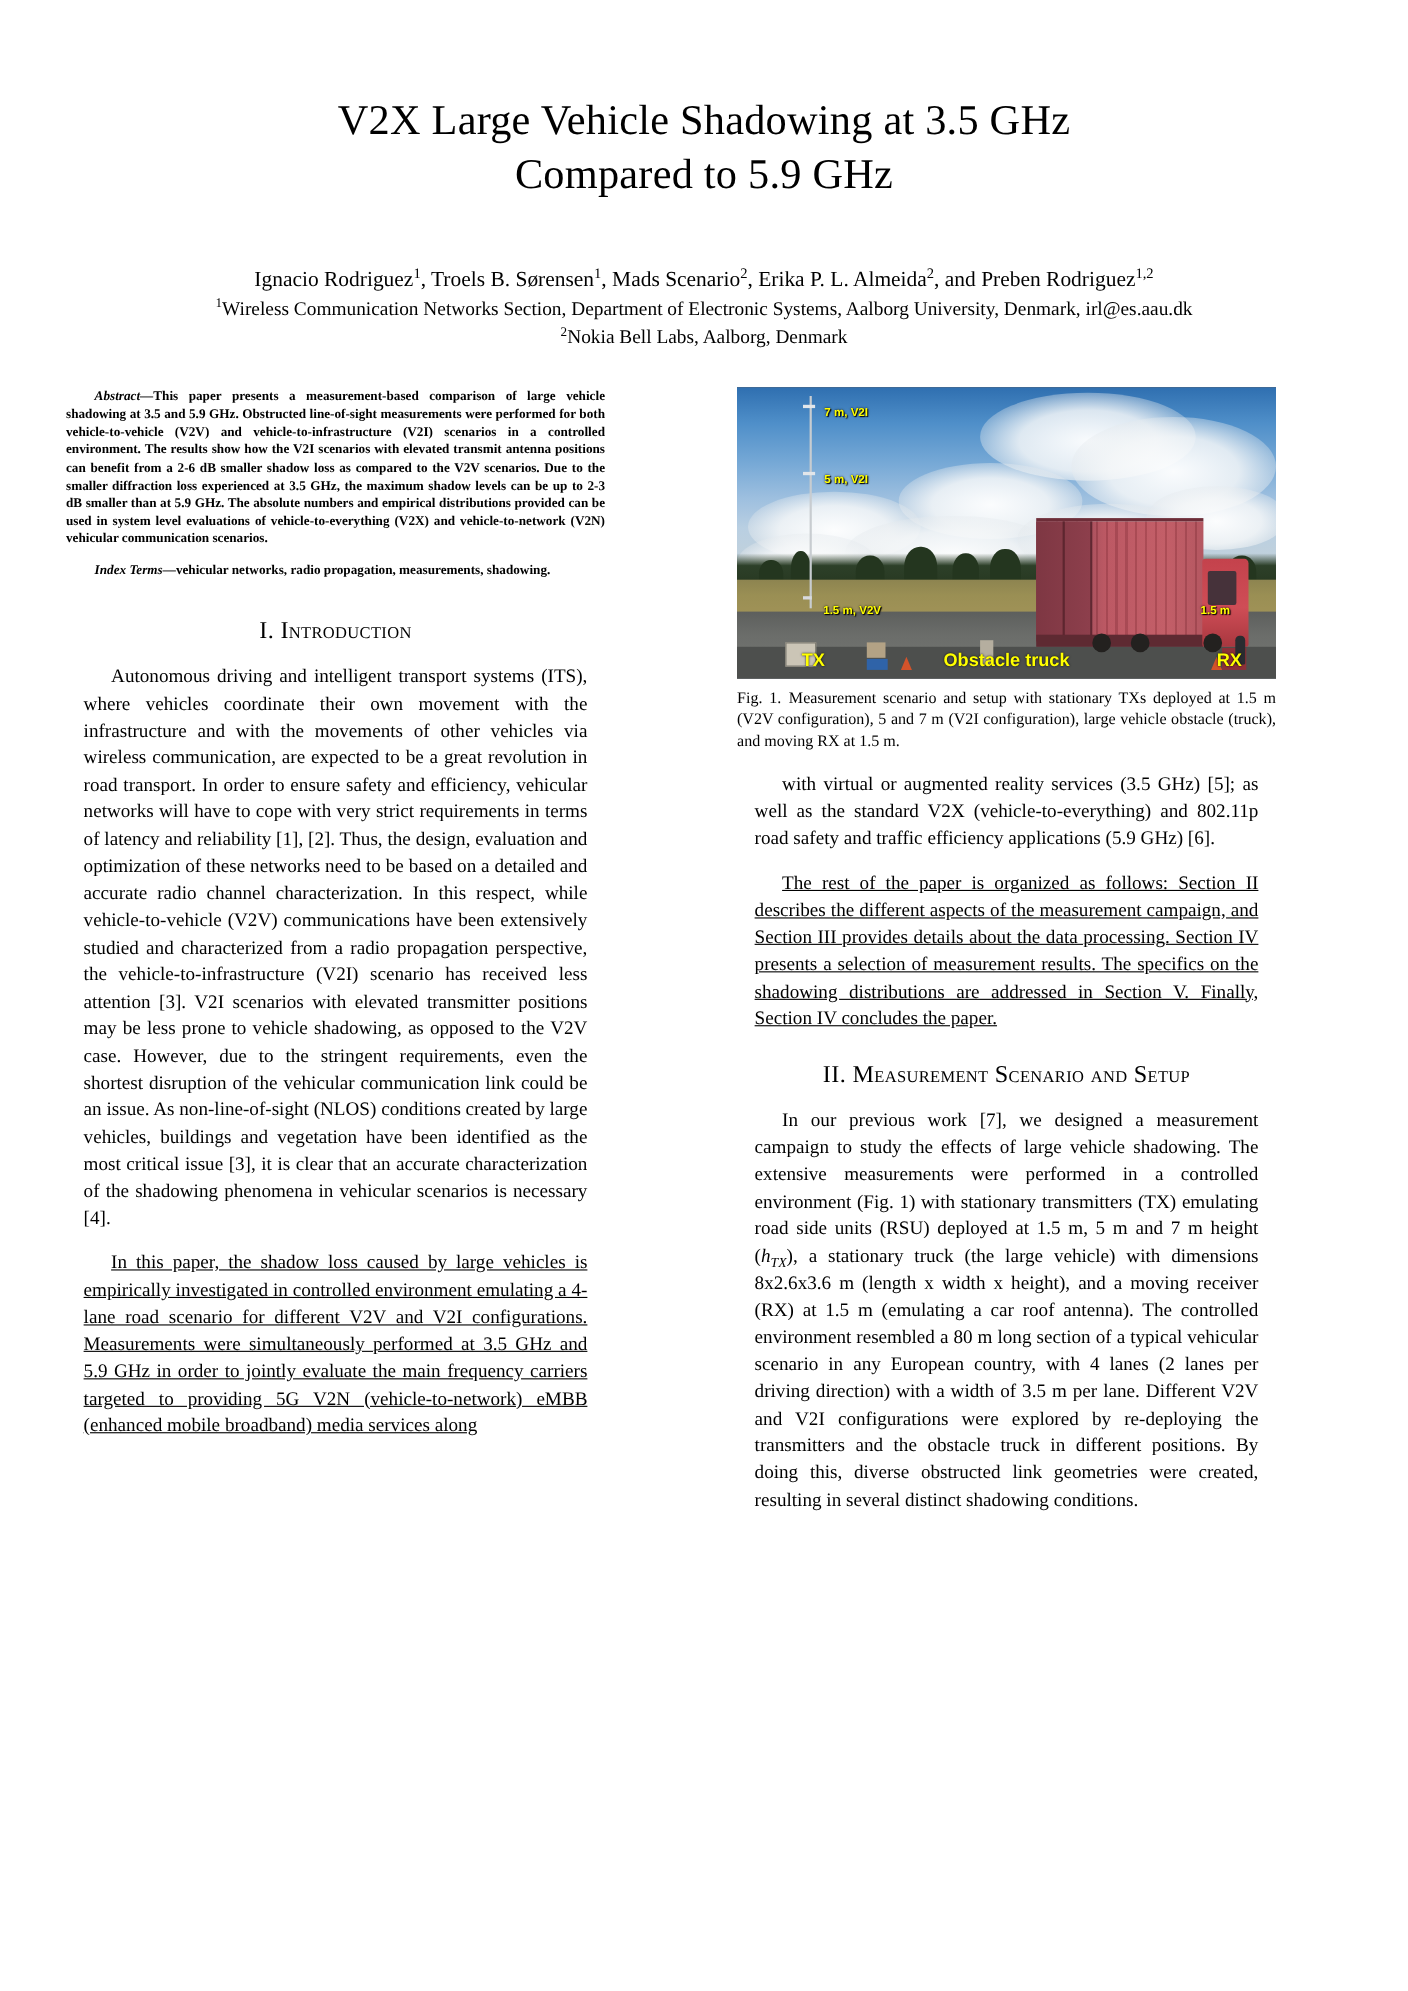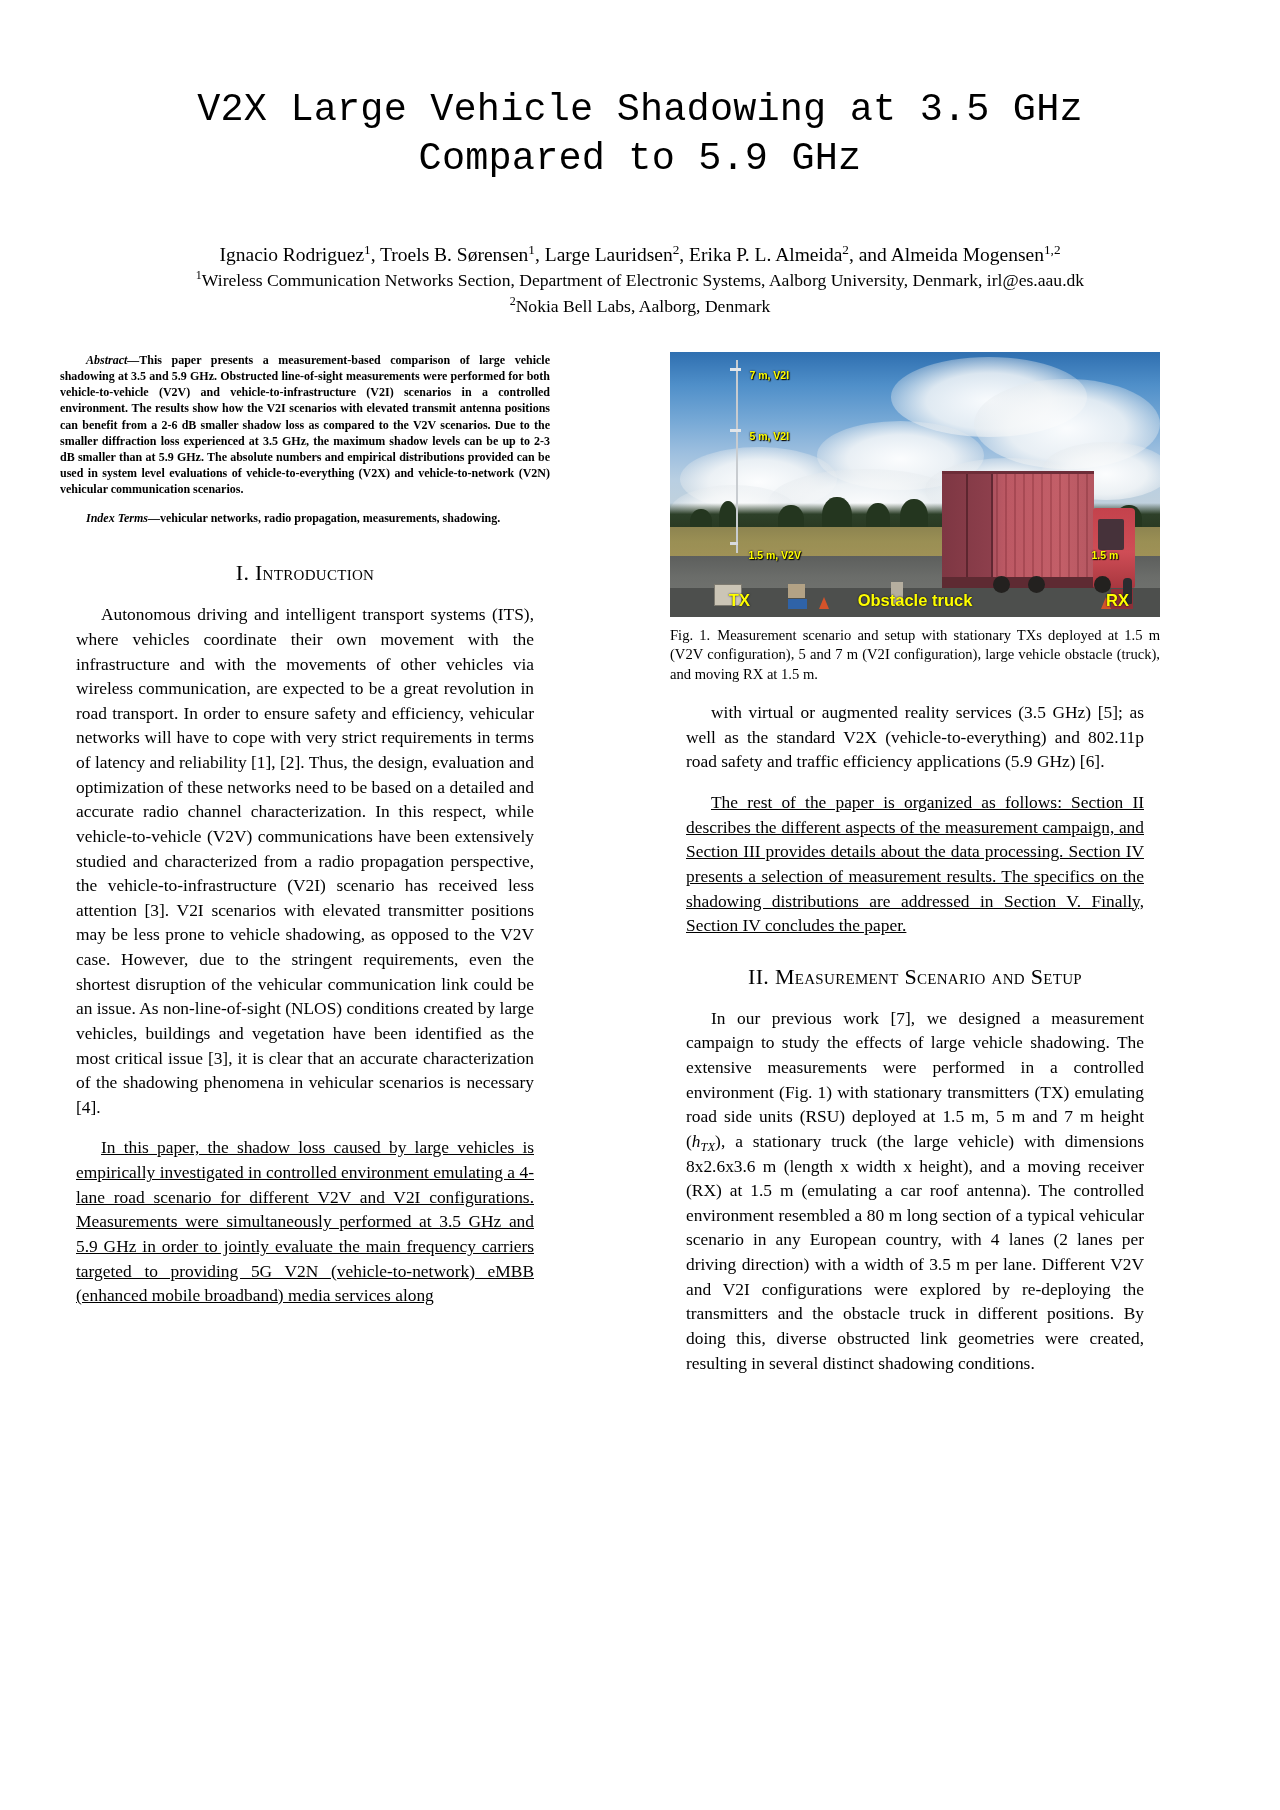--- a/index.html
+++ b/index.html
@@ -30,21 +30,21 @@
     text-align: center;
   }
   .paper-title {
     font-size: 38.5px;
     line-height: 1.28;
     font-weight: normal;
     letter-spacing: 0.2px;
     margin: 0 auto;
     width: 920px;
   }
-  .title-line { display: block; font-family: Liberation Mono, monospace; }
+  .title-line { display: block; }
 
   .authors {
     margin-top: 56px;
     text-align: center;
     font-size: 19.5px;
     line-height: 1.42;
   }
   .authors .line1 { display: block; }
   .affil {
     display: block;
@@ -328,23 +328,23 @@
   <div class="title-block">
     <h1 class="paper-title">
       <span class="title-line">V2X Large Vehicle Shadowing at 3.5 GHz</span>
       <span class="title-line">Compared to 5.9 GHz</span>
     </h1>
 
     <div class="authors">
       <span class="line1">
         <span>Ignacio Rodriguez</span><sup>1</sup>,
         <span>Troels B. Sørensen</span><sup>1</sup>,
-        <span>Large Lauridsen</span><sup>2</sup>,
+        <span>Mads Scenario</span><sup>2</sup>,
         <span>Erika P. L. Almeida</span><sup>2</sup>,
-        <span>and Almeida Mogensen</span><sup>1,2</sup>
+        <span>and Preben Rodriguez</span><sup>1,2</sup>
       </span>
       <span class="affil"><sup>1</sup><span>Wireless Communication Networks Section, Department of Electronic Systems, Aalborg University, Denmark, irl@es.aau.dk</span></span>
       <span class="affil"><sup>2</sup><span>Nokia Bell Labs, Aalborg, Denmark</span></span>
     </div>
   </div>
 
   <div class="columns">
 
     <div class="col col-left">
 

